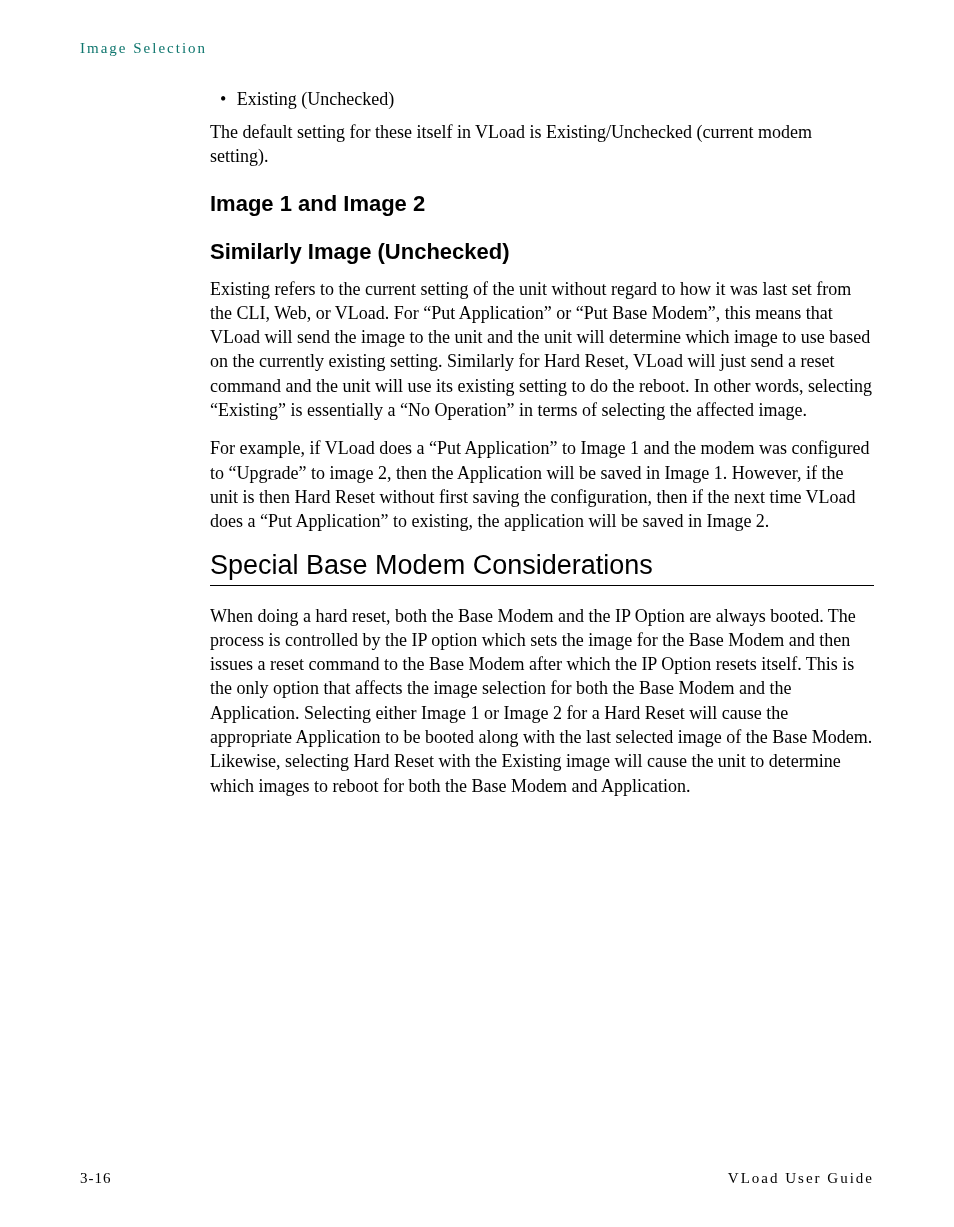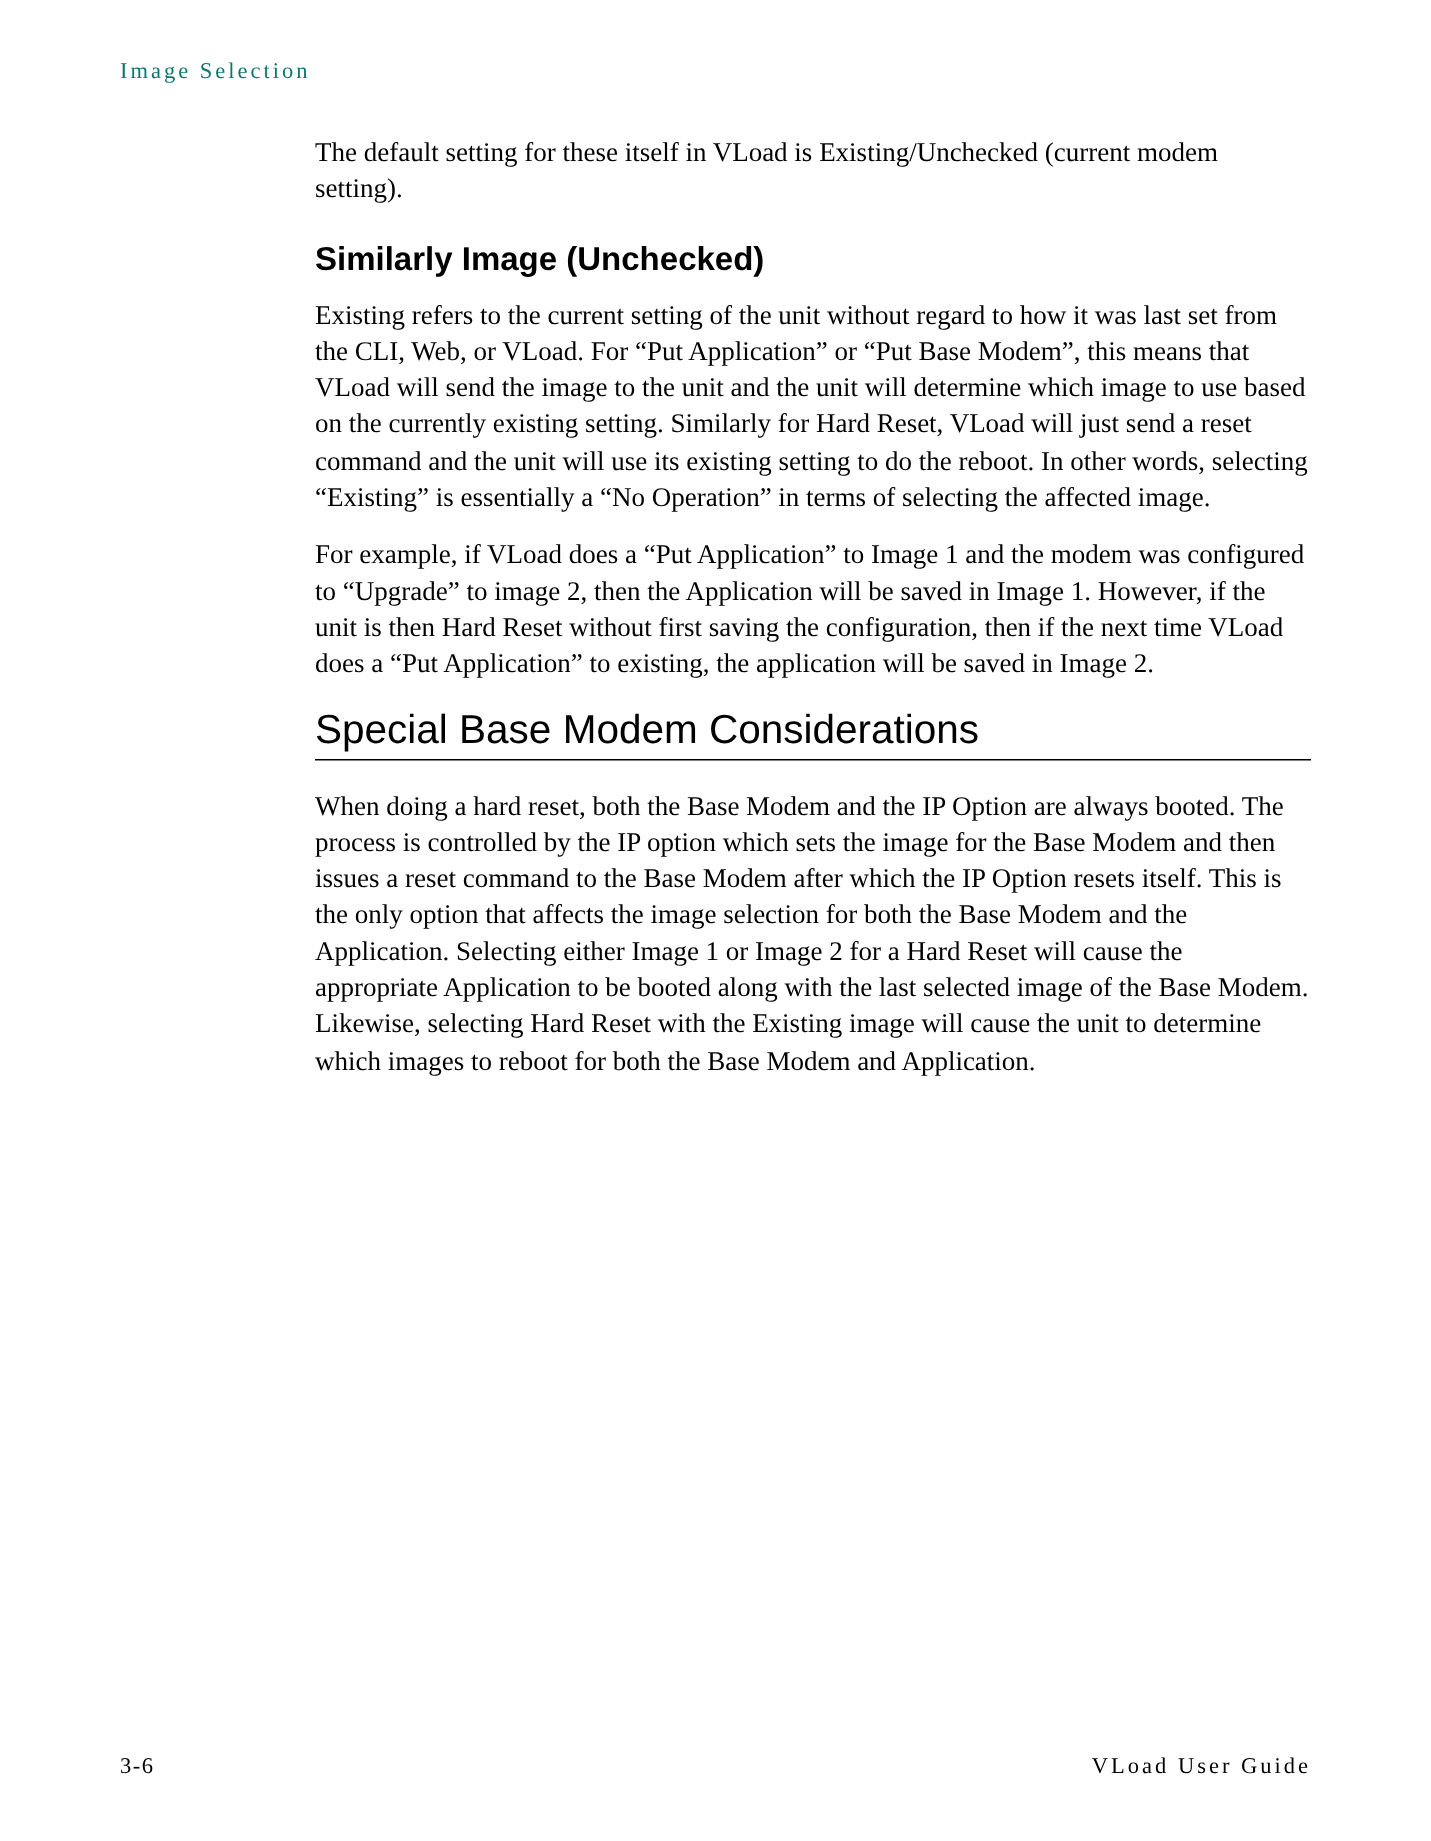--- a/index.html
+++ b/index.html
@@ -75,30 +75,32 @@
       margin-left: 34px;
     }
   </style>
 </head>
 <body>
 
 <div class="page-header">Image Selection</div>
 
 <div class="content">
 
+  <div class="bullet-item">Existing (Unchecked)</div>
 
   <p class="body-text">The default setting for these itself in VLoad is Existing/Unchecked (current modem setting).</p>
 
+  <div class="h2">Image 1 and Image 2</div>
 
   <div class="h2">Similarly Image (Unchecked)</div>
   <p class="body-text">Existing refers to the current setting of the unit without regard to how it was last set from the CLI, Web, or VLoad. For “Put Application” or “Put Base Modem”, this means that VLoad will send the image to the unit and the unit will determine which image to use based on the currently existing setting. Similarly for Hard Reset, VLoad will just send a reset command and the unit will use its existing setting to do the reboot. In other words, selecting “Existing” is essentially a “No Operation” in terms of selecting the affected image.</p>
   <p class="body-text">For example, if VLoad does a “Put Application” to Image 1 and the modem was configured to “Upgrade” to image 2, then the Application will be saved in Image 1. However, if the unit is then Hard Reset without first saving the configuration, then if the next time VLoad does a “Put Application” to existing, the application will be saved in Image 2.</p>
 
   <div class="h1">Special Base Modem Considerations</div>
   <hr class="h1-rule">
   <p class="body-text">When doing a hard reset, both the Base Modem and the IP Option are always booted. The process is controlled by the IP option which sets the image for the Base Modem and then issues a reset command to the Base Modem after which the IP Option resets itself. This is the only option that affects the image selection for both the Base Modem and the Application. Selecting either Image 1 or Image 2 for a Hard Reset will cause the appropriate Application to be booted along with the last selected image of the Base Modem. Likewise, selecting Hard Reset with the Existing image will cause the unit to determine which images to reboot for both the Base Modem and Application.</p>
 
 </div>
 
 <div class="footer">
-  <span>3-6</span>
+  <span>3-16</span>
   <span class="footer-right">VLoad User Guide</span>
 </div>
 
 </body></html>

